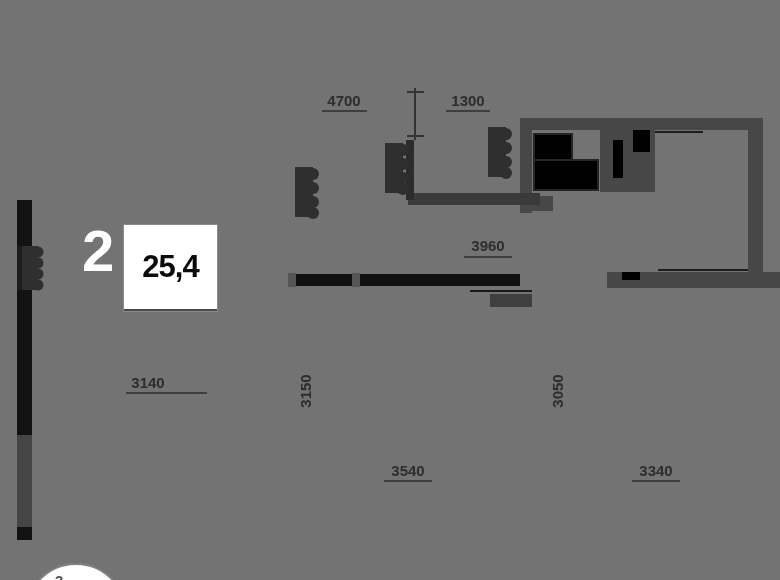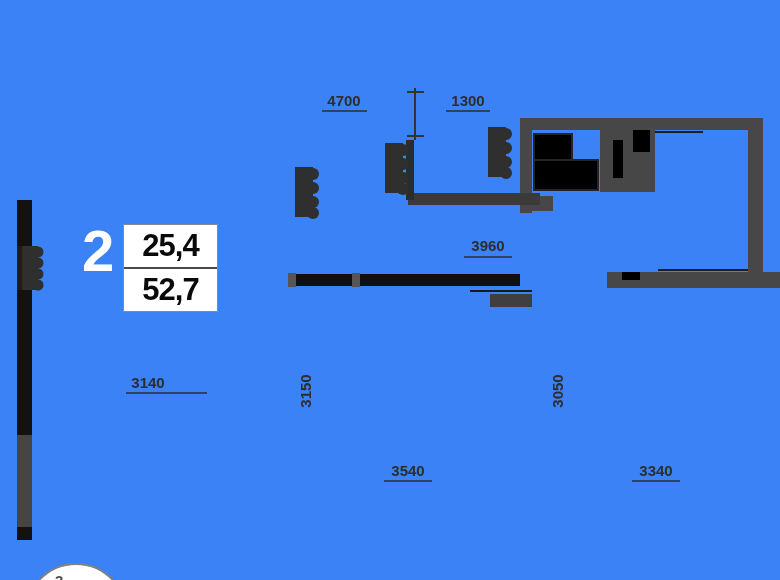--- a/index.html
+++ b/index.html
@@ -1,16 +1,16 @@
 <!DOCTYPE html>
 <html><head>
 <meta charset="utf-8">
 <style>
   html,body{margin:0;padding:0;background:#000;}
-  #stage{position:relative;width:780px;height:580px;background:#3b82f6;overflow:hidden;
+  #stage{position:relative;width:780px;height:580px;background:#737373;overflow:hidden;
          font-family:"Liberation Sans",sans-serif;}
   svg{position:absolute;left:0;top:0;}
   .dim-text{font-family:"Liberation Sans",sans-serif;font-size:15px;font-weight:bold;
             fill:#2d2d2d;text-anchor:middle;}
   .dim-line{stroke:#2d2d2d;stroke-width:1.5;}
   
   .unit-num{position:absolute;left:82px;top:222px;color:#fff;font-size:58px;
             font-weight:800;line-height:1;letter-spacing:-1px;}
   .area-box{position:absolute;left:123px;top:224px;width:95px;height:88px;
             background:#fff;border:1px solid #8a8a8a;box-sizing:border-box;
@@ -122,20 +122,19 @@
       <text class="dim-text" transform="translate(311,391) rotate(-90)">3150</text>
       <text class="dim-text" transform="translate(563,391) rotate(-90)">3050</text>
     </g>
   </svg>
 
   <div class="unit-num">2</div>
 
   <div class="area-box">
     <div class="area-cell">25,4</div>
     <div class="area-divider"></div>
-    <div class="area-cell">52,7</div>
   </div>
 
   <div class="section-badge">
     <span class="section-badge-label">3</span>
   </div>
 
 </div>
 
 </body></html>

